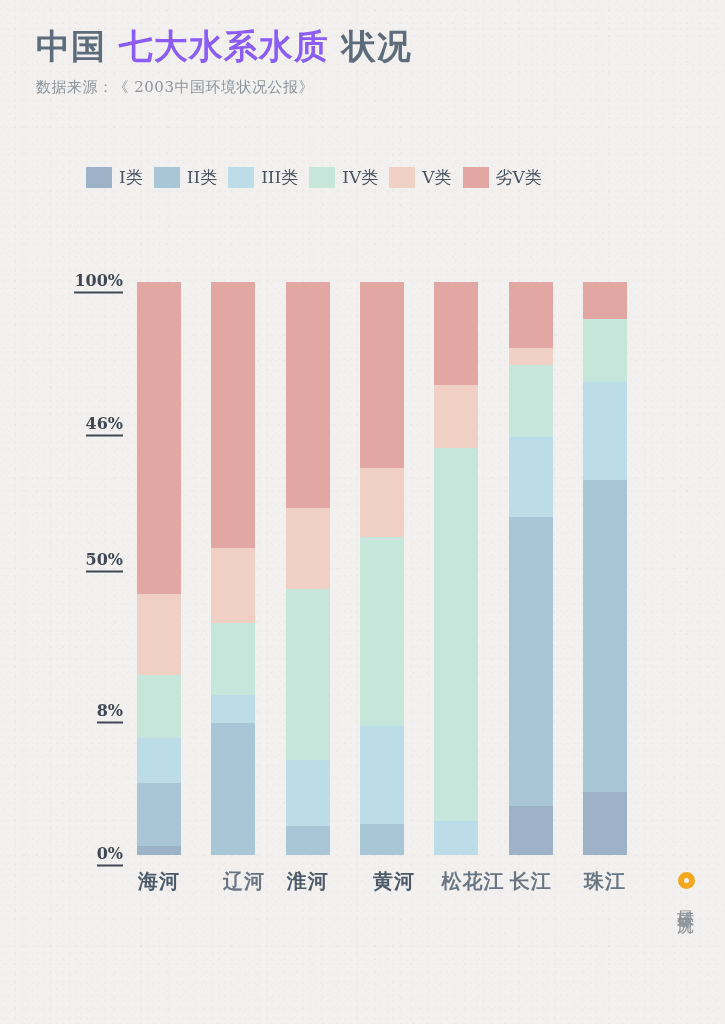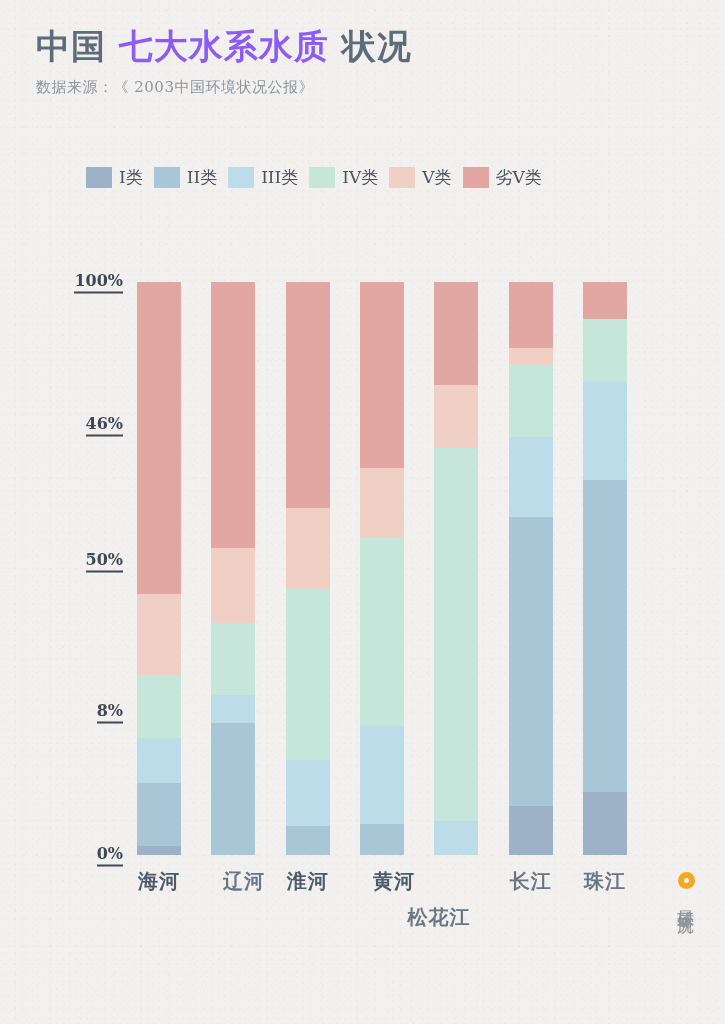--- a/index.html
+++ b/index.html
@@ -276,21 +276,21 @@
         <div class="seg" title="黄河 V类 12%" style="height: 68.76px; background: rgb(240, 207, 196);"></div>
         <div class="seg" title="黄河 劣V类 32.5%" style="height: 186.225px; background: rgb(227, 167, 163);"></div>
       </div>
       <div class="xlabel dark" style="left: 245px; margin-left: 12px;">黄河</div>
       <div class="bar" style="left: 297.333px;">
         <div class="seg" title="松花江 III类 6%" style="height: 34.38px; background: rgb(188, 221, 231);"></div>
         <div class="seg" title="松花江 IV类 65%" style="height: 372.45px; background: rgb(198, 230, 220);"></div>
         <div class="seg" title="松花江 V类 11%" style="height: 63.03px; background: rgb(240, 207, 196);"></div>
         <div class="seg" title="松花江 劣V类 18%" style="height: 103.14px; background: rgb(227, 167, 163);"></div>
       </div>
-      <div class="xlabel" style="left: 302px; margin-top: 36px;">松花江</div>
+      <div class="xlabel" style="left: 336px;">松花江</div>
       <div class="bar" style="left: 371.667px;">
         <div class="seg" title="长江 I类 8.5%" style="height: 48.705px; background: rgb(157, 178, 198);"></div>
         <div class="seg" title="长江 II类 50.5%" style="height: 289.365px; background: rgb(169, 198, 214);"></div>
         <div class="seg" title="长江 III类 14%" style="height: 80.22px; background: rgb(188, 221, 231);"></div>
         <div class="seg" title="长江 IV类 12.5%" style="height: 71.625px; background: rgb(198, 230, 220);"></div>
         <div class="seg" title="长江 V类 3%" style="height: 17.19px; background: rgb(240, 207, 196);"></div>
         <div class="seg" title="长江 劣V类 11.5%" style="height: 65.895px; background: rgb(227, 167, 163);"></div>
       </div>
       <div class="xlabel" style="left: 393.667px;">长江</div>
       <div class="bar" style="left: 446px;">

